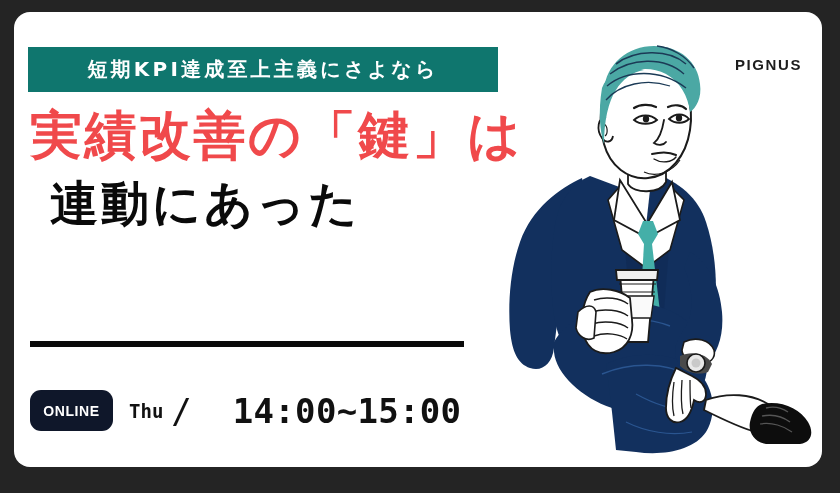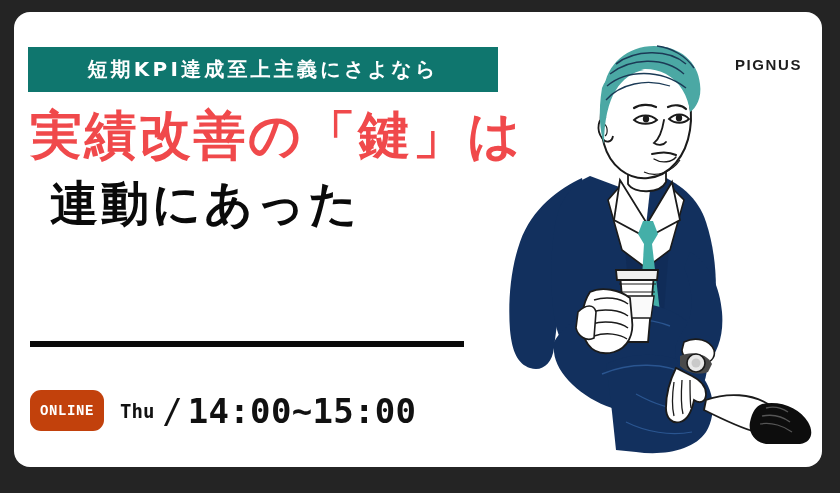--- a/index.html
+++ b/index.html
@@ -84,26 +84,25 @@
     background:#0a0a0a;
   }
 
   
   #footer{
     position:absolute;
     left:16px;top:378px;
     display:flex;align-items:center;
   }
   #online-badge{
-    width:74px;height:41px;
-    background:#c2410c;
+    width:83px;height:41px;
+    background:#0f172a;
     border-radius:11px;
     display:flex;align-items:center;justify-content:center;
     margin-right:13px;
-    font-family:Liberation Mono, monospace;
   }
   #online-badge .txt{
     color:#ffffff;
     font-size:14px;
     font-weight:bold;
     letter-spacing:0.6px;
   }
   .date-main{
     font-size:34px;
     font-weight:bold;
@@ -124,20 +123,21 @@
     color:#111;
     margin:0 5px 0 8px;
     font-family:"DejaVu Sans Mono","Liberation Mono",monospace;
   }
   .date-time{
     font-size:34px;
     font-weight:bold;
     color:#111;
     letter-spacing:0.3px;
     font-family:"DejaVu Sans Mono","Liberation Mono",monospace;
+    margin-left:36px;
   }
 
   
   #illustration{
     position:absolute;
     left:480px;top:0px;
     width:328px;height:455px;
   }
   #illustration svg{display:block;}
 </style>

